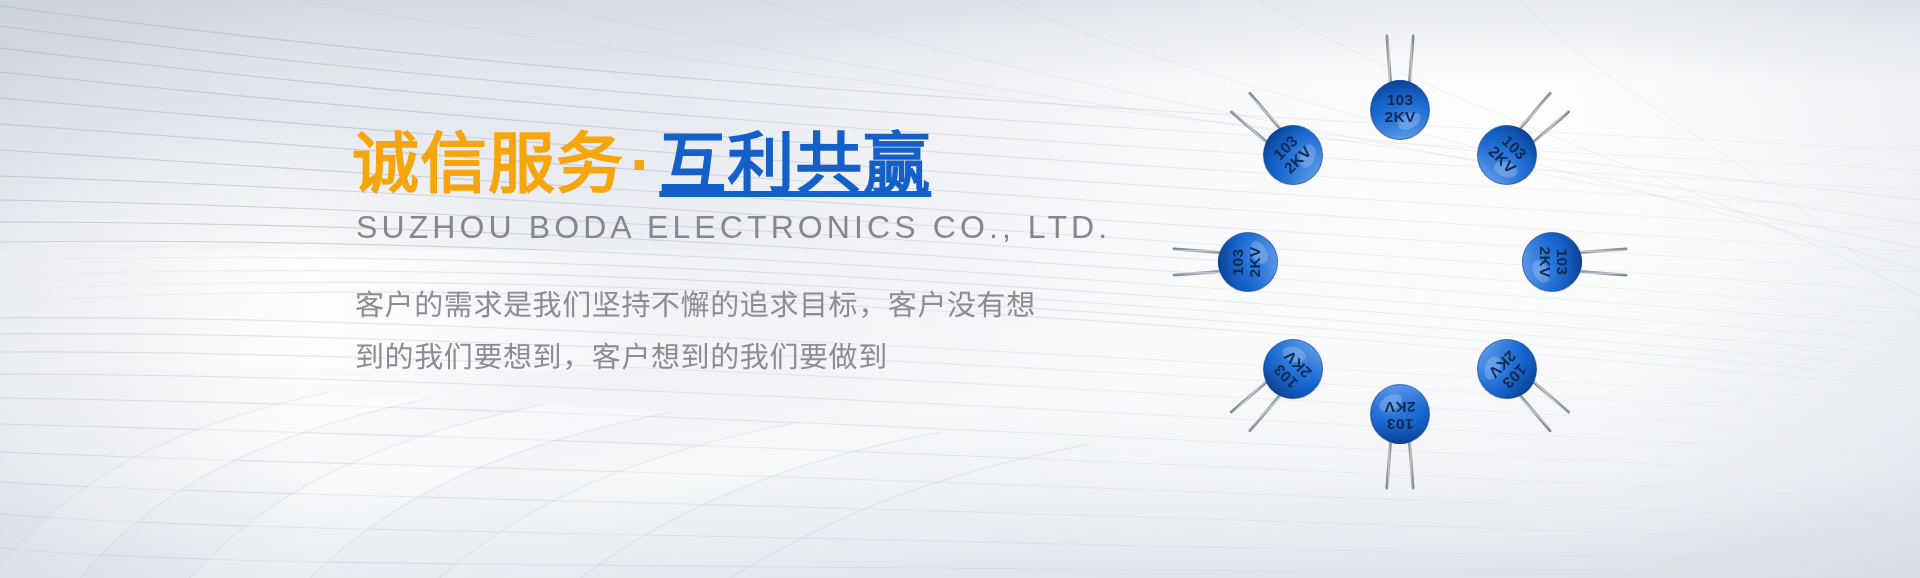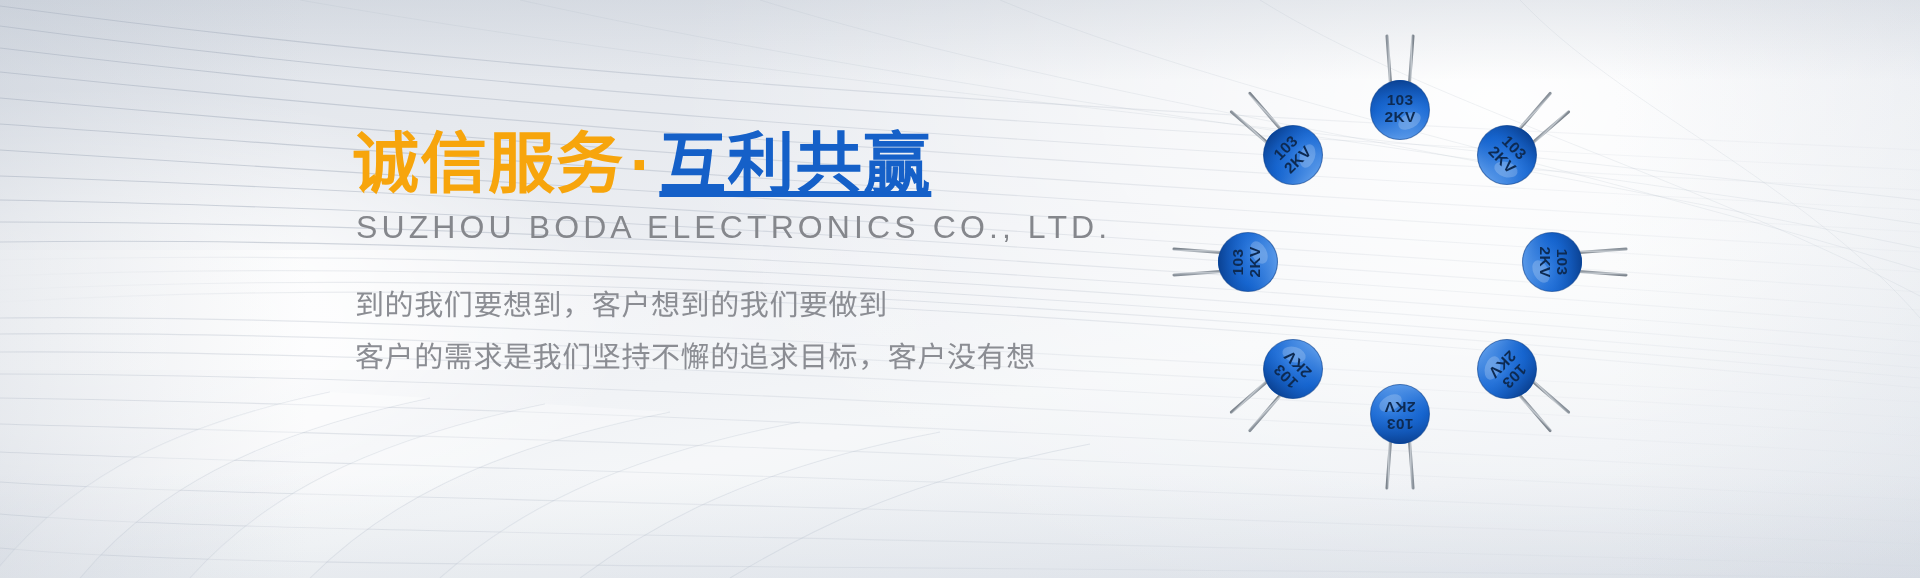--- a/index.html
+++ b/index.html
@@ -232,22 +232,22 @@
 
   <div class="text-block">
 
     <h1 class="headline">
       <span class="hl-orange">诚信服务</span><span class="hl-dot">·</span><span class="hl-blue">互利共赢</span>
     </h1>
 
     <div class="subtitle">SUZHOU BODA ELECTRONICS CO., LTD.</div>
 
     <div class="body-copy">
+      <span class="line">客户的需求是我们坚持不懈的追求目标，客户没有想</span>
       <span class="line">到的我们要想到，客户想到的我们要做到</span>
-      <span class="line">客户的需求是我们坚持不懈的追求目标，客户没有想</span>
     </div>
 
   </div>
 
   <div class="cap-cluster">
     <svg class="cap-svg" viewBox="0 0 420 400">
       <defs>
         <radialGradient id="capBody" cx="0.36" cy="0.30" r="0.82">
           <stop offset="0%" stop-color="#4b92e8"></stop>
           <stop offset="34%" stop-color="#2a77dc"></stop>

